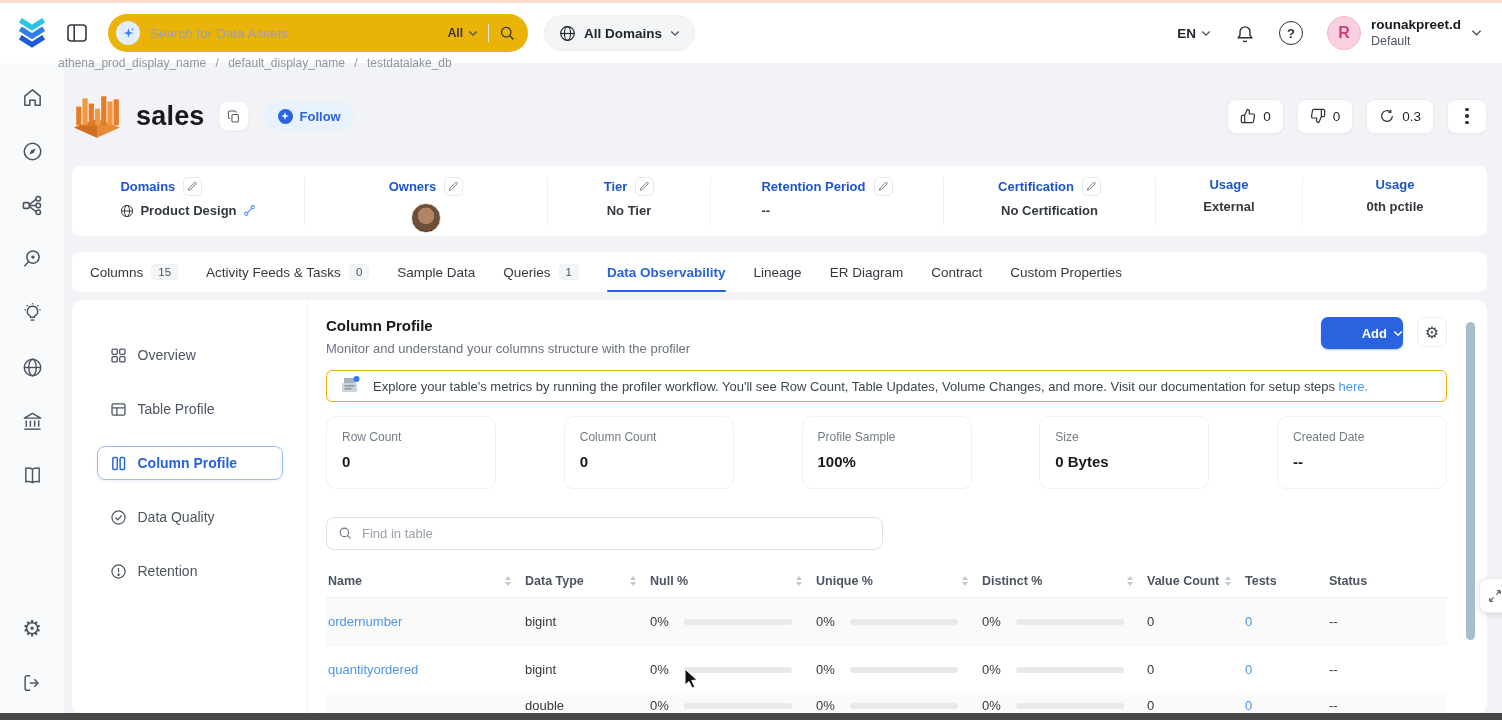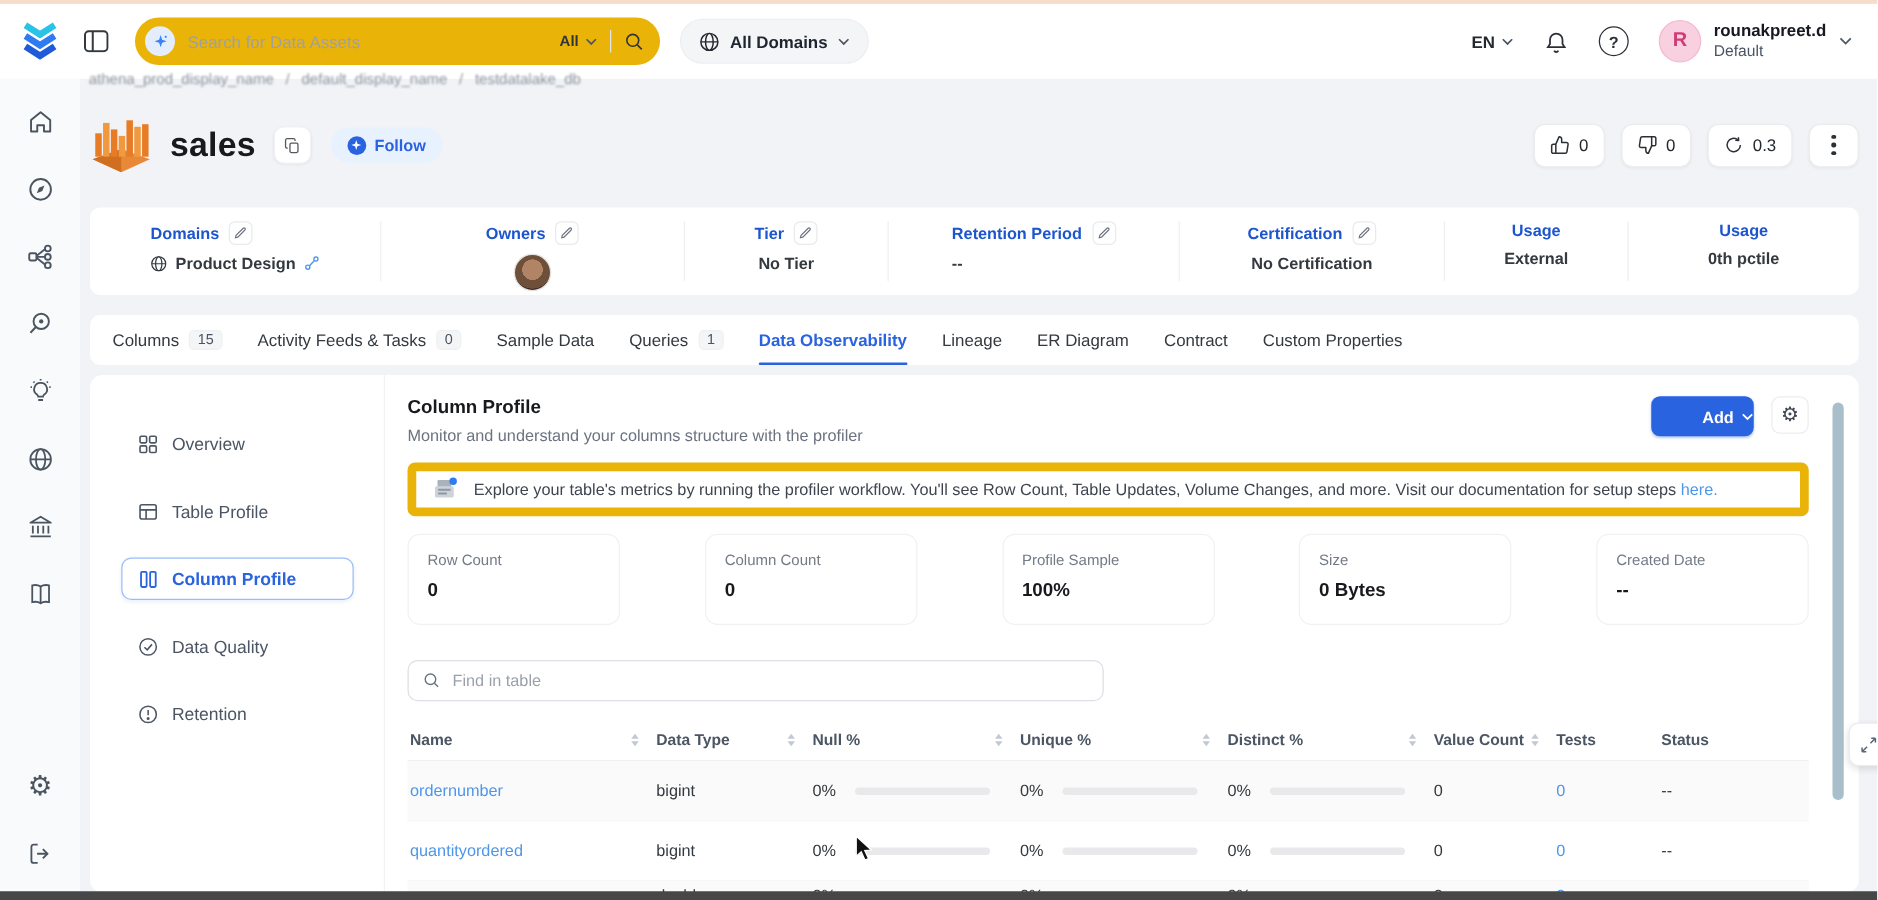--- a/index.html
+++ b/index.html
@@ -31,21 +31,21 @@
   .user-name { font-size:13.5px; font-weight:700; color:#16191f; line-height:1.25; }
   .user-team { font-size:12.5px; color:#4b5563; line-height:1.25; }
 
   
   .rail { position:absolute; left:0; top:63px; bottom:7px; width:64px; background:#f8fafb; display:flex; flex-direction:column; align-items:center; z-index:4; }
   .rail-item { width:40px; height:40px; display:flex; align-items:center; justify-content:center; margin-top:14px; cursor:pointer; color:#4a5560; }
   .rail-spacer { flex:1; }
   .rail .gear-glyph { font-size:22px; color:#4a5560; line-height:1; }
 
   
-  .breadcrumb { position:absolute; left:71px; top:56px; font-size:12px; color:#8e95a1; filter:blur(0.7px); white-space:nowrap; z-index:6; }
+  .breadcrumb { position:absolute; left:58px; top:56px; font-size:12px; color:#8e95a1; filter:blur(0.7px); white-space:nowrap; z-index:6; }
   .breadcrumb span { margin-right:6px; }
 
   
   .entity { position:absolute; left:72px; right:15px; top:86px; height:60px; display:flex; align-items:center; }
   .entity-icon { width:50px; height:52px; margin-right:14px; }
   .entity-title { font-size:27px; font-weight:700; color:#17191d; letter-spacing:.2px; }
   .copy-btn { width:30px; height:30px; margin-left:14px; background:#fff; border:1px solid #f0f1f3; border-radius:8px; box-shadow:0 1px 2px rgba(0,0,0,.05); display:flex; align-items:center; justify-content:center; cursor:pointer; }
   .follow-btn { margin-left:16px; height:28px; border:0; background:#e8f1fe; border-radius:14px; display:flex; align-items:center; gap:7px; padding:0 13px; cursor:pointer; }
   .follow-btn .dot { width:15px; height:15px; border-radius:50%; background:#2a63e0; display:flex; align-items:center; justify-content:center; }
   .follow-label { color:#2a63e0; font-size:13px; font-weight:700; }
@@ -81,21 +81,21 @@
   .pnav-item svg { flex:none; }
 
   .profiler-body { flex:1; padding:17px 40px 0 18px; position:relative; }
   .pb-header { display:flex; align-items:flex-start; }
   .pb-title { font-size:15px; font-weight:700; color:#17191d; }
   .pb-sub { font-size:13px; color:#6b7280; margin-top:7px; }
   .pb-actions { margin-left:auto; display:flex; gap:14px; align-items:flex-start; }
   .add-btn { height:32px; min-width:66px; border:0; border-radius:7px; background:#2a63e0; color:#fff; font-size:13px; font-weight:600; display:flex; align-items:center; justify-content:center; gap:6px; cursor:pointer; box-shadow:0 1px 2px rgba(42,99,224,.35);padding-left:41px; }
   .gear-btn { width:30px; height:30px; background:#fff; border:1px solid #ebedf0; border-radius:7px; display:flex; align-items:center; justify-content:center; cursor:pointer; font-size:16px; color:#3f4650; }
 
-  .banner { margin-top:14px; height:43px; border:7px solid #eab308; border-radius:6px; background:#fff; display:flex; align-items:center; gap:11px; padding:0 11px; }
+  .banner { margin-top:14px; height:32px; border:1px solid #eab308; border-radius:6px; background:#fff; display:flex; align-items:center; gap:11px; padding:0 11px; }
   .banner-text { font-size:13px; color:#3f4650; }
   .banner-link { color:#4e96ea; cursor:pointer; }
 
   .stats-row { margin-top:14px; display:flex; justify-content:space-between; }
   .stat-card { width:170px; height:73px; border:1px solid #f0f1f3; border-radius:10px; padding:13px 15px; }
   .stat-label { font-size:12px; color:#737b86; }
   .stat-value { font-size:15px; font-weight:700; color:#17191d; margin-top:9px; }
 
   .find-box { margin-top:28px; width:557px; height:33px; border:1px solid #dcdfe4; border-radius:8px; display:flex; align-items:center; gap:9px; padding:0 11px; background:#fff; }
   .find-box input { flex:1; border:0; outline:0; font-size:13px; color:#333; font-family:inherit; background:transparent; }

